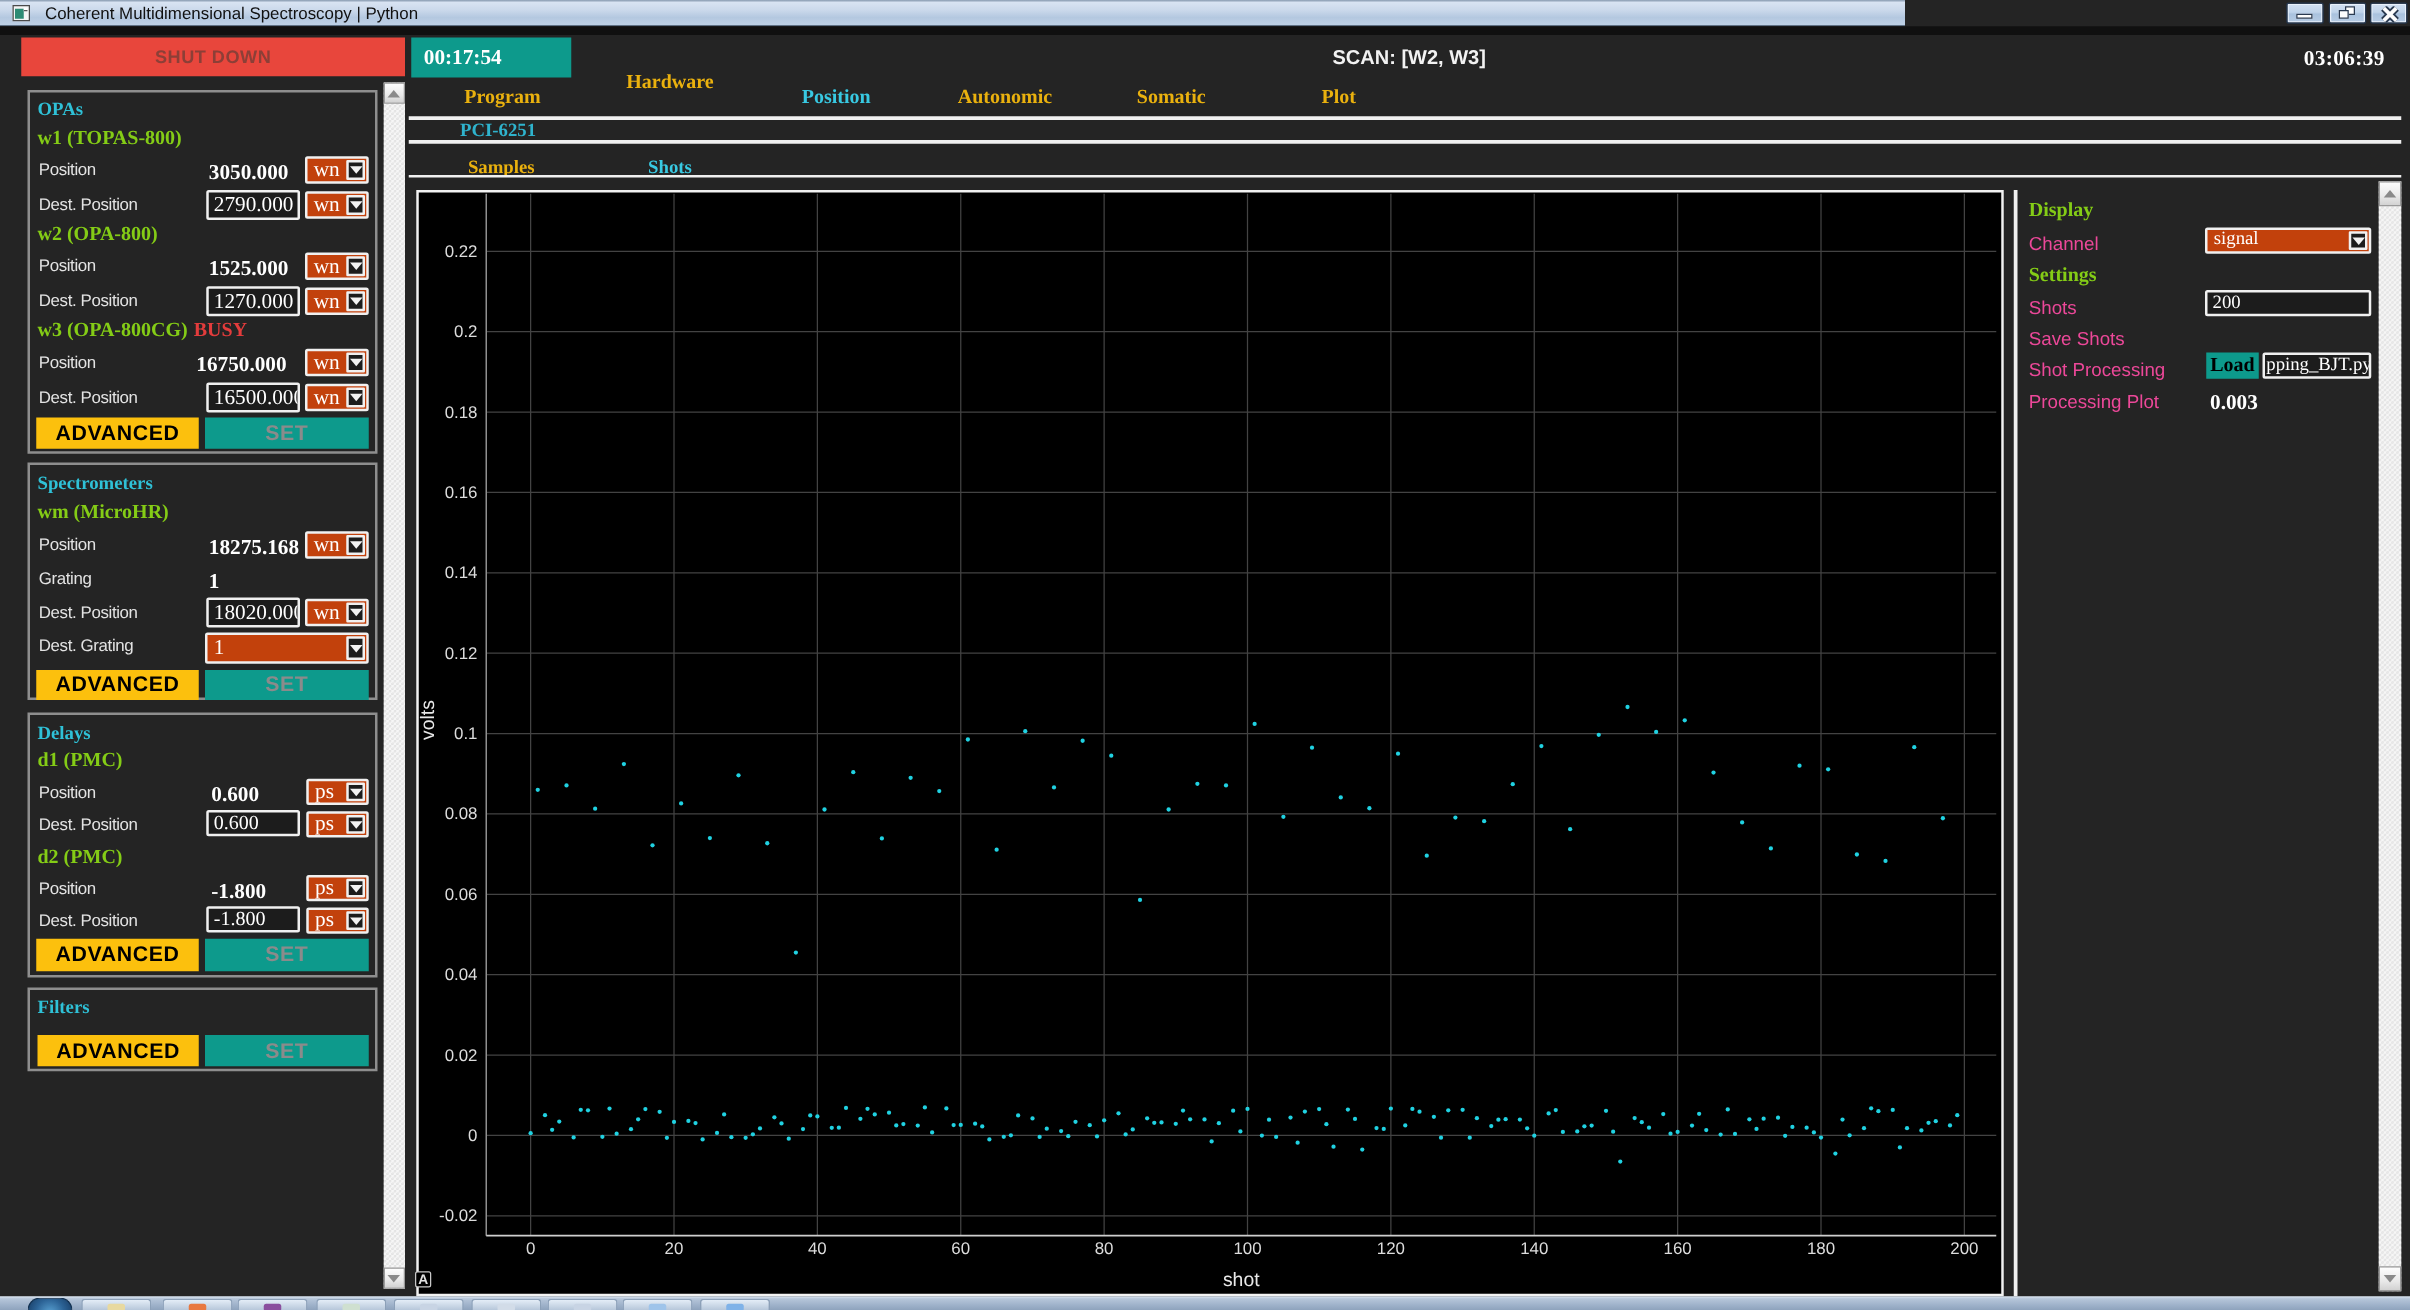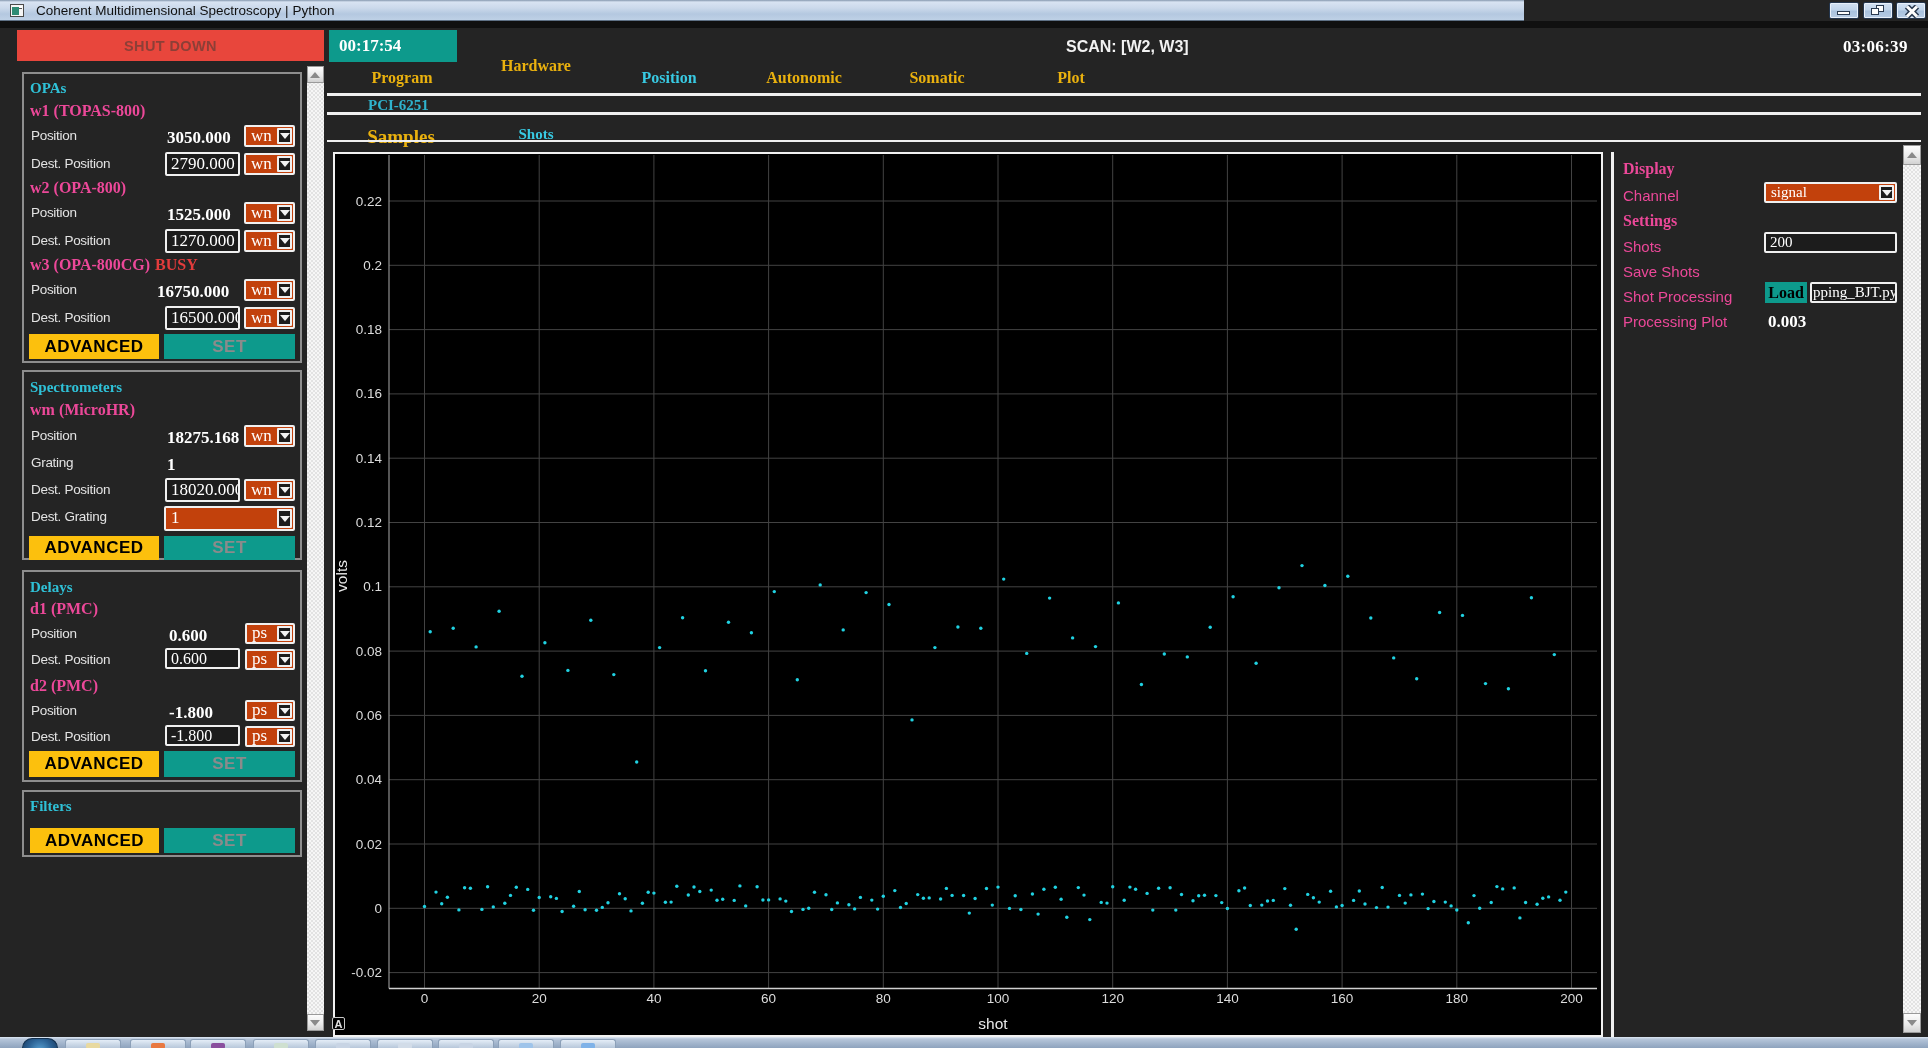--- a/index.html
+++ b/index.html
@@ -1,21 +1,21 @@
 <!DOCTYPE html>
 <html><head><meta charset="utf-8"><title>Coherent Multidimensional Spectroscopy | Python</title>
 <style>
 *{margin:0;padding:0;box-sizing:border-box}
 html,body{width:1928px;height:1048px;background:#242424;overflow:hidden;position:relative;font-family:'Liberation Sans',sans-serif}
 .abs{position:absolute}
 .lb{position:absolute;font:13.5px 'Liberation Sans',sans-serif;color:#e3e3e3;white-space:nowrap;letter-spacing:-.3px}
 .lbr{position:absolute;font:15px 'Liberation Sans',sans-serif;color:#ec4899;white-space:nowrap}
 .val{position:absolute;font:bold 17px 'Liberation Serif',serif;color:#fff;white-space:nowrap}
 .h1{position:absolute;font:bold 15px 'Liberation Serif',serif;color:#2fc1d7;white-space:nowrap}
-.h2{position:absolute;font:bold 16px 'Liberation Serif',serif;color:#ec4899;white-space:nowrap}
+.h2{position:absolute;font:bold 16px 'Liberation Serif',serif;color:#84cc16;white-space:nowrap}
 .dd{position:absolute;border:2px solid #f0f0f0;background:#c2410c;border-radius:2px}
 .dd span{position:absolute;left:5px;top:48%;transform:translateY(-50%);font-family:'Liberation Serif',serif;color:#fff}
 .da{position:absolute;right:1px;top:1px;bottom:1px;width:15px;border:2px solid #f0f0f0;border-radius:1px;background:#1c1c1c}
 .da i{position:absolute;left:50%;top:54%;transform:translate(-50%,-50%);width:0;height:0;border-left:5px solid transparent;border-right:5px solid transparent;border-top:6px solid #f2f2f2}
 .inp{position:absolute;border:2px solid #f0f0f0;background:#1c1c1c;color:#fff;font-family:'Liberation Serif',serif;border-radius:2px;display:flex;align-items:center;white-space:nowrap;overflow:hidden}
 .badv{position:absolute;background:#fcc00d;color:#000;font:bold 17px 'Liberation Sans',sans-serif;display:flex;align-items:center;justify-content:center;letter-spacing:.5px}
 .bset{position:absolute;background:#0d9a8c;color:#8b8b8b;font:bold 17px 'Liberation Sans',sans-serif;display:flex;align-items:center;justify-content:center;letter-spacing:.5px}
 .panel{position:absolute;border:2px solid #8e8e8e;left:22px;width:280px}
 .wline{position:absolute;height:2.5px;background:#f0f0f0}
 .tab{position:absolute;font:bold 16px 'Liberation Serif',serif;transform:translateX(-50%);white-space:nowrap}
@@ -193,21 +193,21 @@
   </div>
 <div class="tab ty" style="left:402px;top:69px">Program</div>
 <div class="tab ty" style="left:536px;top:57px">Hardware</div>
 <div class="tab tc" style="left:669px;top:69px">Position</div>
 <div class="tab ty" style="left:804px;top:69px">Autonomic</div>
 <div class="tab ty" style="left:937px;top:69px">Somatic</div>
 <div class="tab ty" style="left:1071px;top:69px">Plot</div>
 <div class="wline" style="left:327px;top:93px;width:1594px"></div>
 <div class="abs" style="left:368px;top:97px;font:bold 15px 'Liberation Serif',serif;color:#2fb3cd">PCI-6251</div>
 <div class="wline" style="left:327px;top:112px;width:1594px"></div>
-<div class="tab ty" style="left:401px;top:126px;font-size:19px">Samples</div>
+<div class="tab ty" style="left:401px;top:126px;font-size:15px">Samples</div>
 <div class="tab tc" style="left:536px;top:126px;font-size:15px">Shots</div>
 <div class="wline" style="left:327px;top:139.5px;width:1594px"></div>
 <div class="abs" style="left:333px;top:152px;width:1270px;height:885px;border:2px solid #f2f2f2;background:#000"></div>
 <svg class="abs" style="left:335px;top:154px" width="1266" height="881" viewBox="335 154 1266 881">
     <g stroke="#434343" stroke-width="1">
       <line x1="424.5" y1="155" x2="424.5" y2="988.5"></line>
       <line x1="539.2" y1="155" x2="539.2" y2="988.5"></line>
       <line x1="653.9" y1="155" x2="653.9" y2="988.5"></line>
       <line x1="768.6" y1="155" x2="768.6" y2="988.5"></line>
       <line x1="883.3" y1="155" x2="883.3" y2="988.5"></line>

